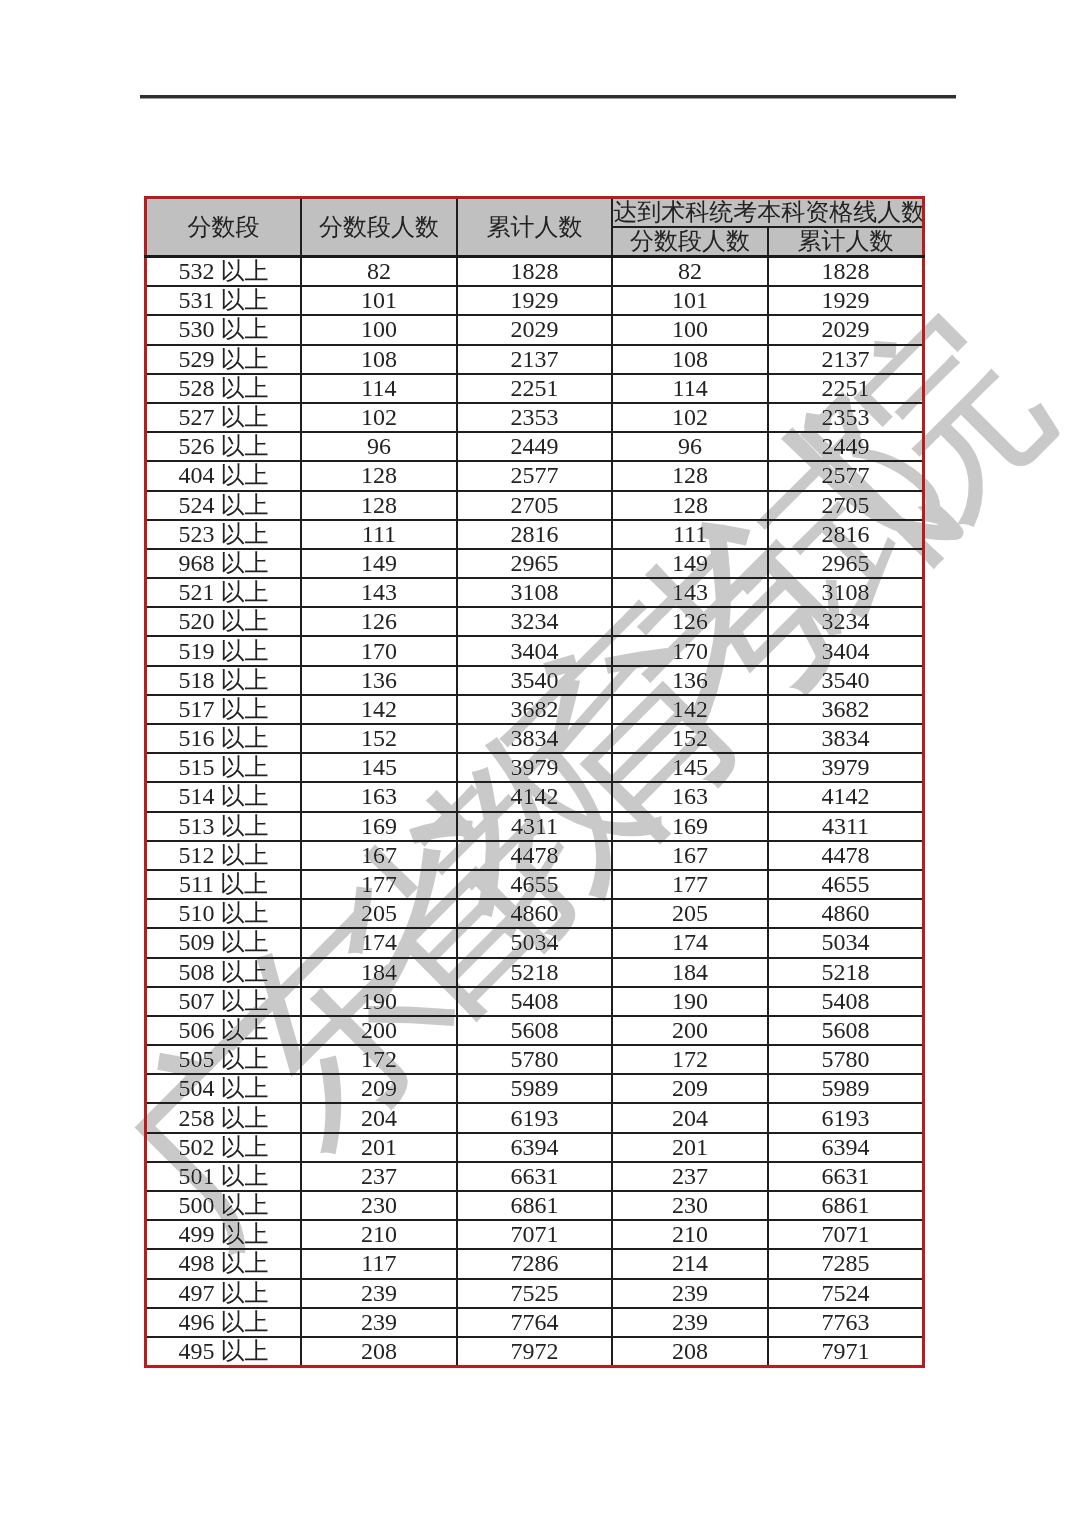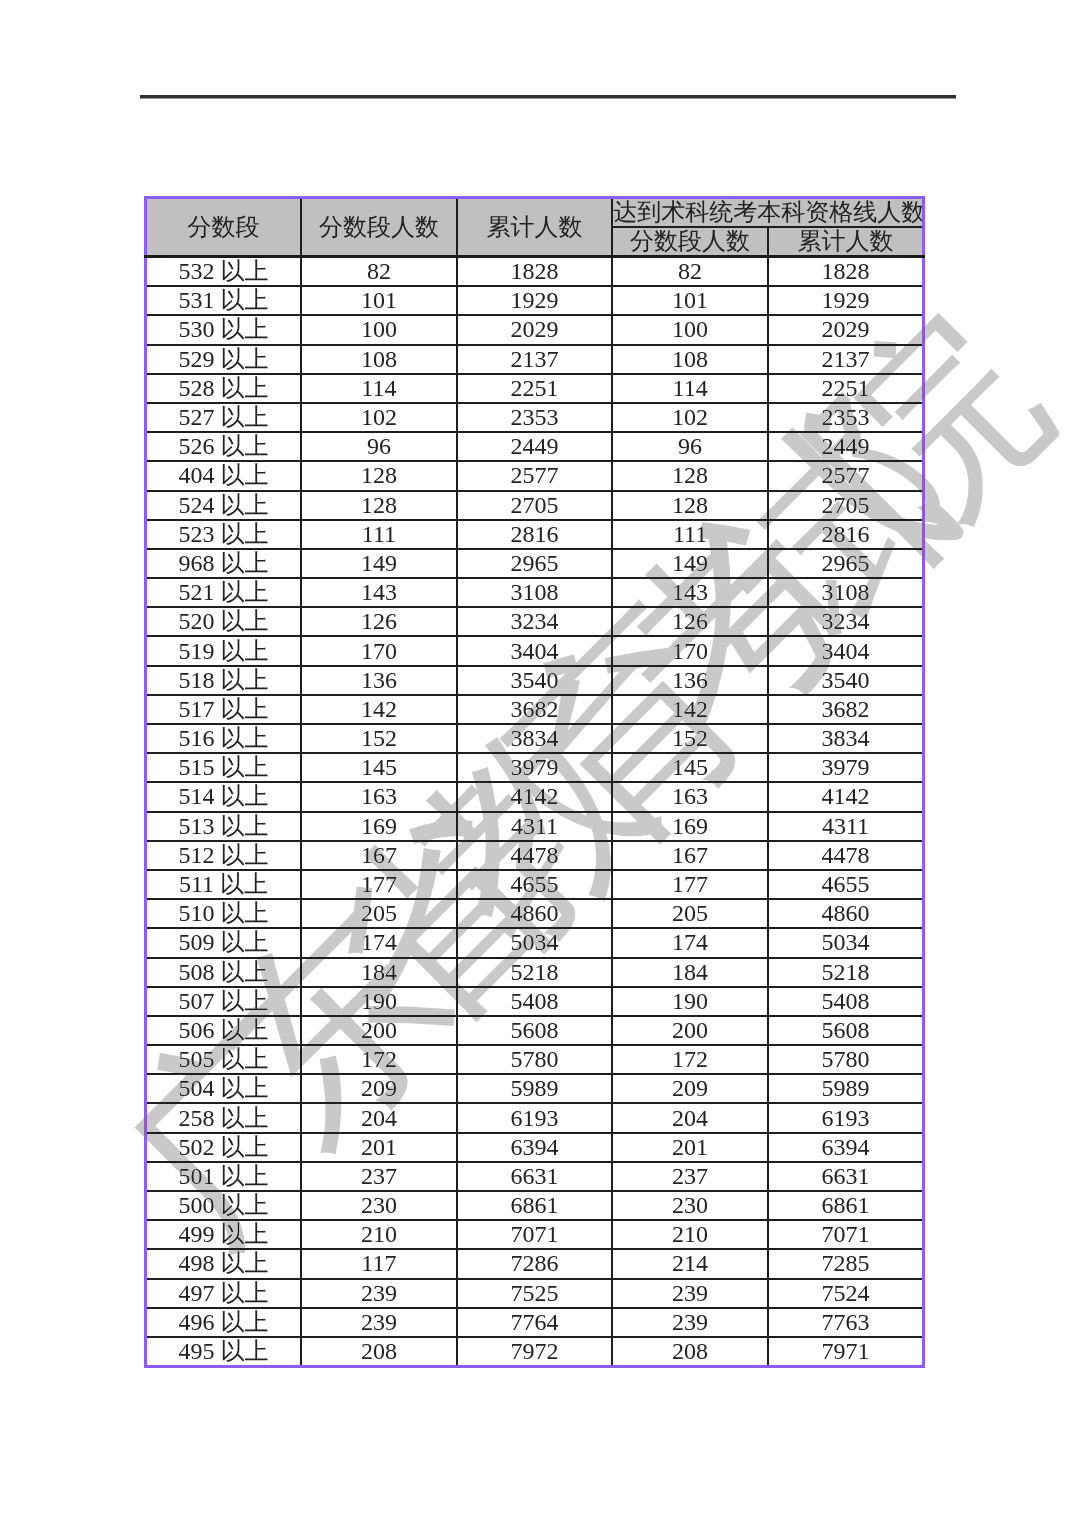--- a/index.html
+++ b/index.html
@@ -39,21 +39,21 @@
   table.score-table col { width: 20%; }
   table.score-table th,
   table.score-table td {
     border: 2px solid #1e1e1e;
     text-align: center;
     vertical-align: middle;
     padding: 0;
     overflow: hidden;
     white-space: nowrap;
   }
-  table.score-table { border: 3px solid #8b5cf6; padding-left: 31px; }
+  table.score-table { border: 3px solid #b91c1c; padding-left: 31px; }
   table.score-table thead th {
     background: #c0c0c0;
     font-weight: normal;
     height: 27px;
     line-height: 27px;
     font-size: 24px;
   }
   table.score-table thead { border-bottom: 3px solid #1a1a1a; }
   table.score-table tbody td {
     height: 27.2px;

